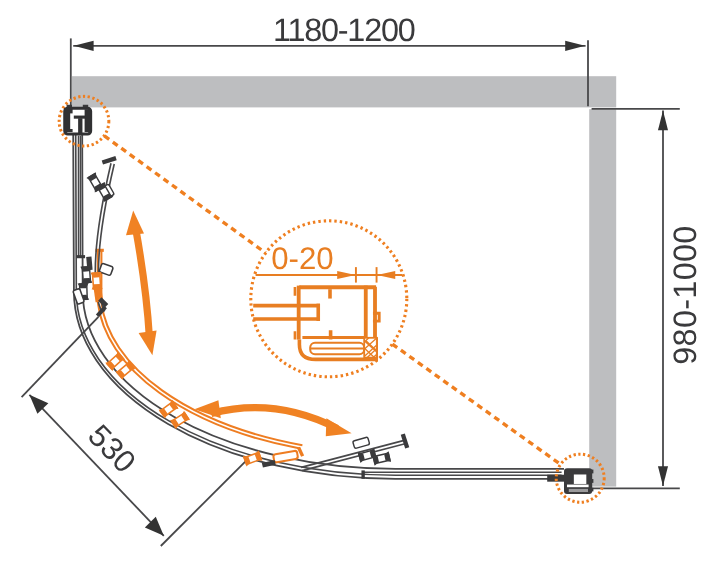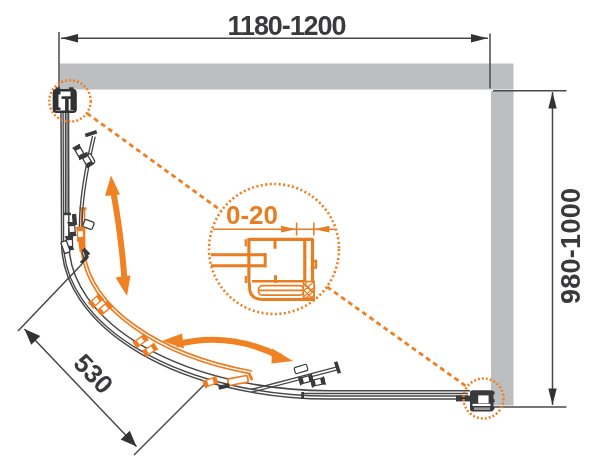--- a/index.html
+++ b/index.html
@@ -1,16 +1,16 @@
 <!DOCTYPE html>
 <html><head>
 <meta charset="utf-8">
 <style>
 html,body{margin:0;padding:0;background:#fff;}
-#page{width:600px;height:469px;position:relative;overflow:hidden;background:#fff;font-weight:bold;}
+#page{width:600px;height:469px;position:relative;overflow:hidden;background:#fff;}
 text{font-family:"Liberation Sans",sans-serif;}
 </style>
 </head>
 <body>
 <div id="page">
 <svg width="600" height="469" viewBox="0 0 600 469">
 <defs>
 
 <g id="bt">
 <path fill="#fff" stroke="#3a3a3c" stroke-width="1.2" d="M-6.5,-3 H6.5 V3 H-6.5 Z"></path>

